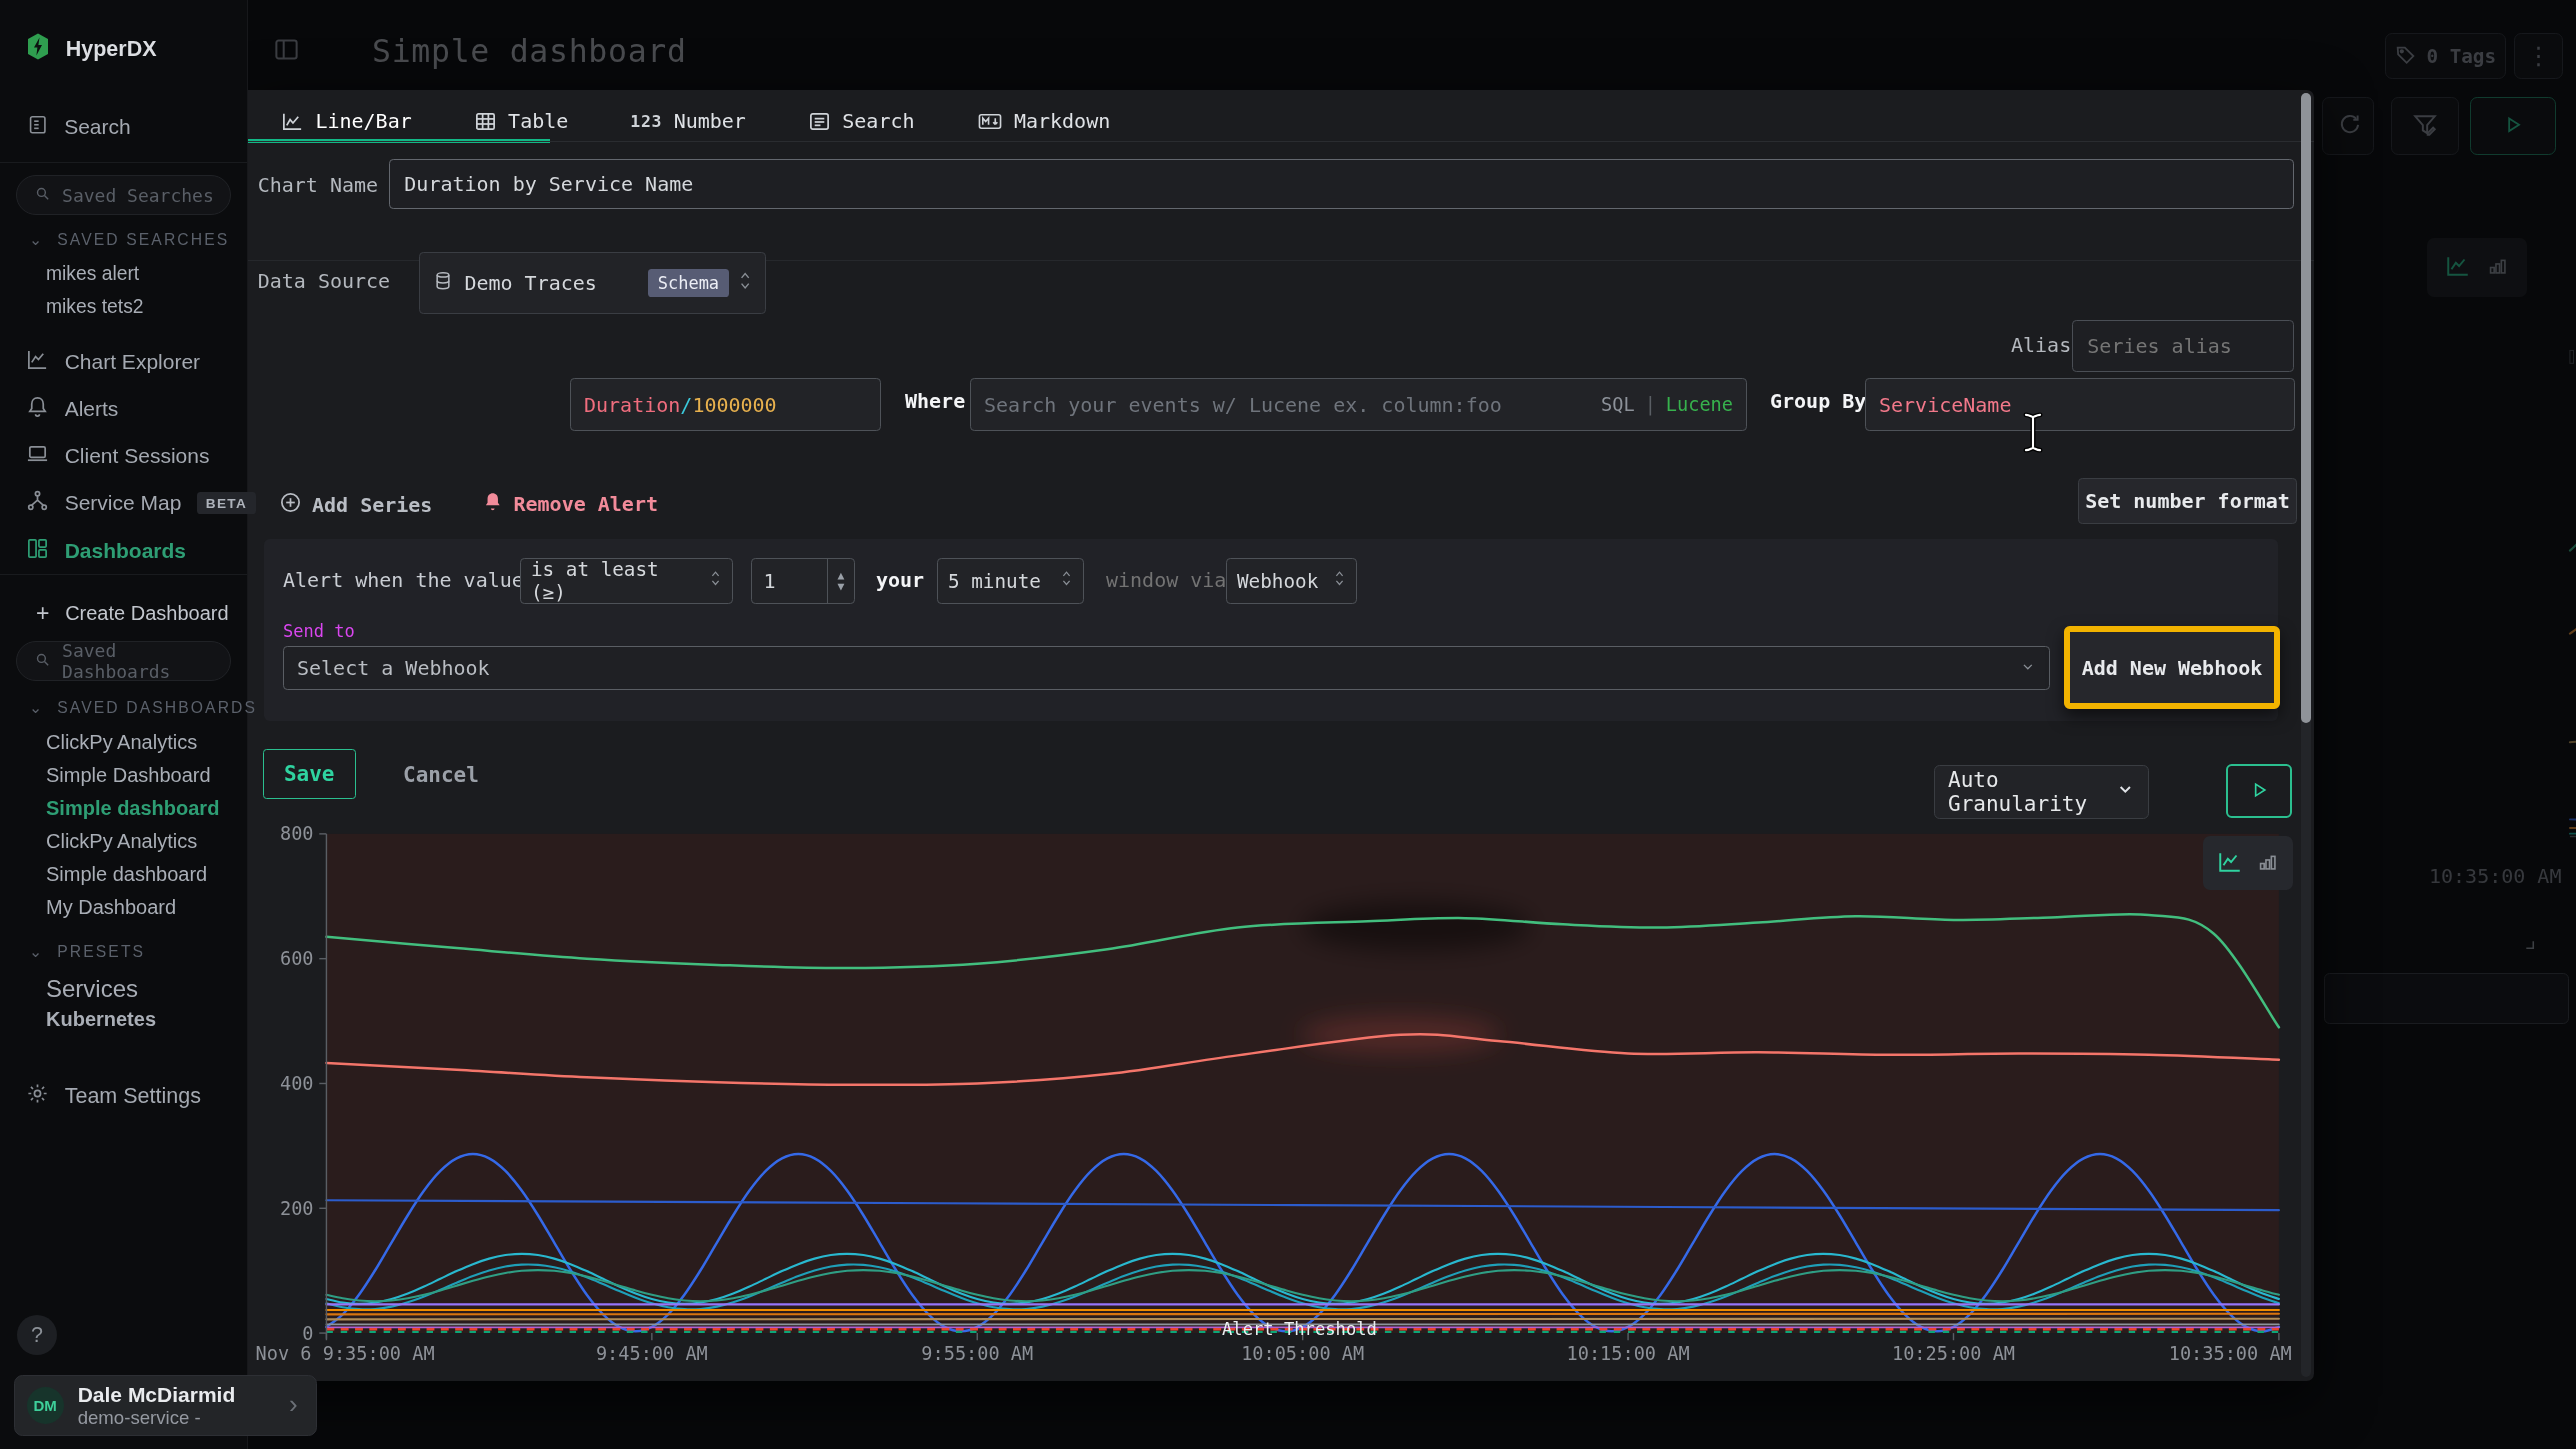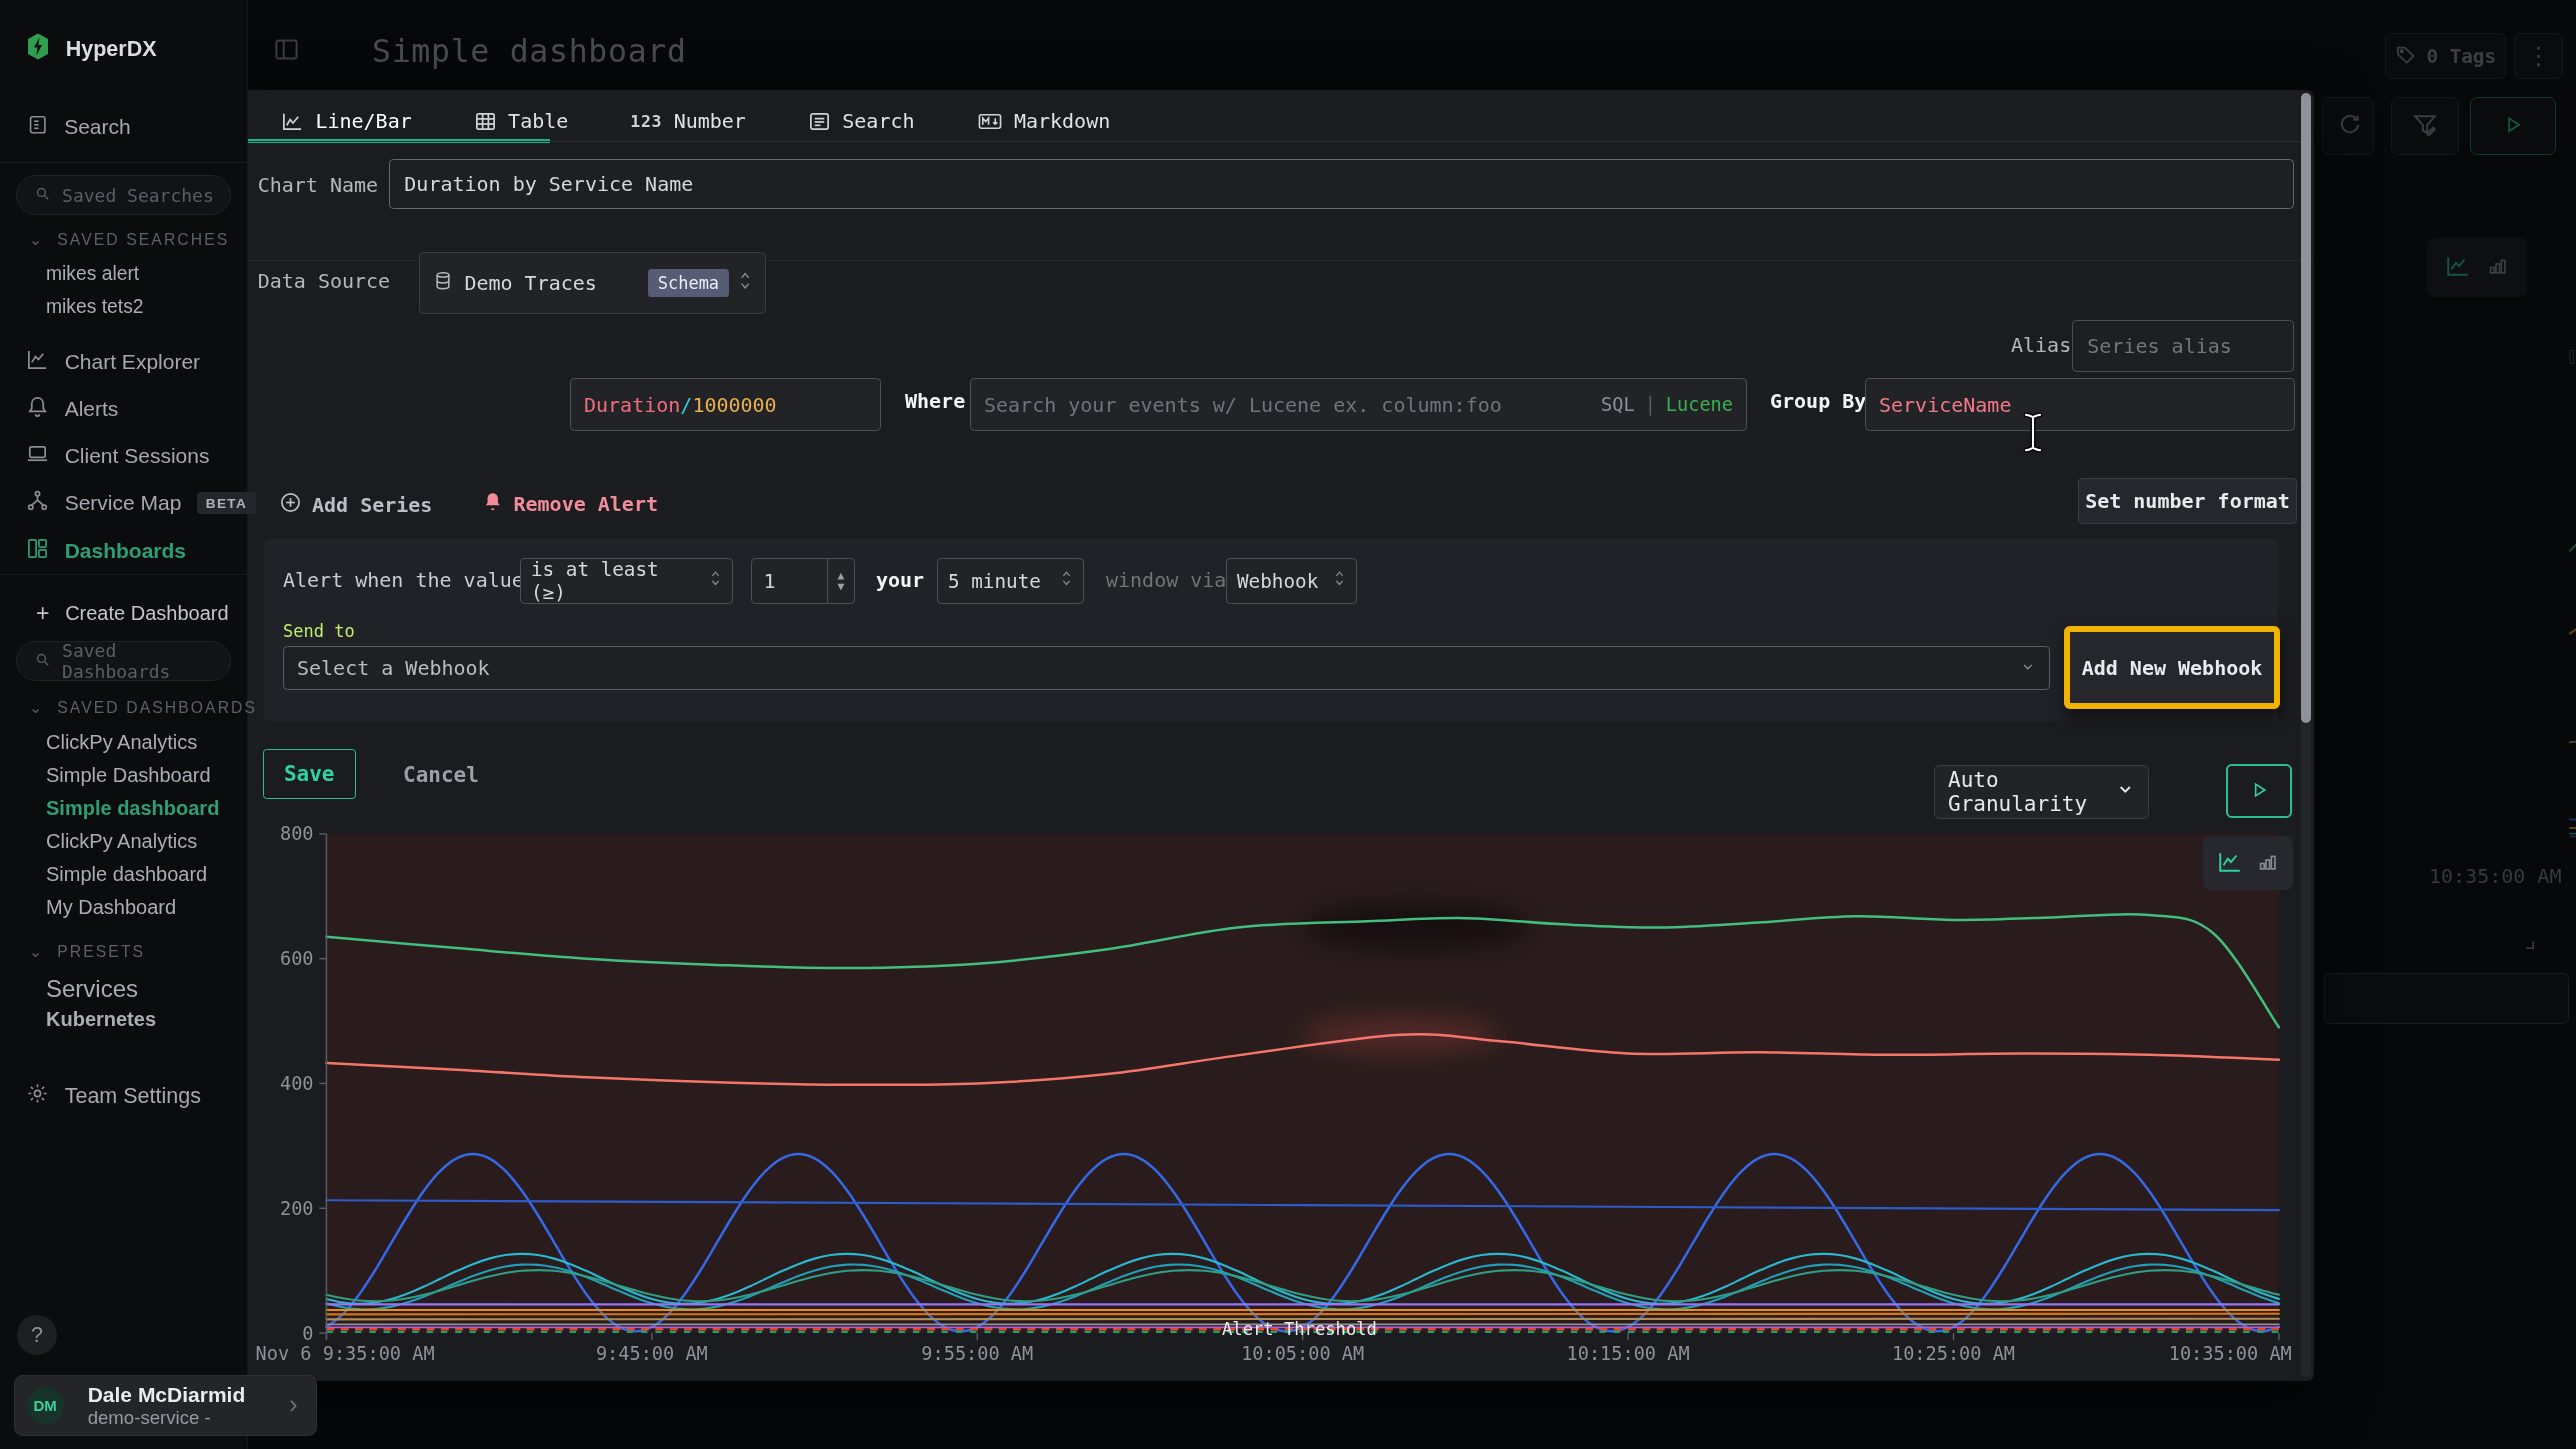--- a/index.html
+++ b/index.html
@@ -64,21 +64,21 @@
     border-left:1.4px solid #4e5258;height:100%;width:26px;color:#9aa0a8;font-size:11.4px;line-height:10.7px;}
   .yellow-box{position:absolute;border:6.4px solid #f2b300;border-radius:5.7px;
     box-shadow:0 7.2px 15.7px rgba(0,0,0,.55);}
   .save-btn{border:1.4px solid #2bbf8f;color:#2fd3a0;background:transparent;border-radius:3.6px;
     font-weight:bold;font-size:21px;display:flex;align-items:center;justify-content:center;}
   .chart-toggle{position:absolute;left:1956px;top:746px;width:90px;height:54px;background:#26282d;
     border-radius:7.2px;display:flex;align-items:center;justify-content:center;gap:14.3px;z-index:5;}
   .scroll-track{position:absolute;right:2.9px;top:2.9px;width:10px;height:1284px;background:#232529;border-radius:5px;}
   .scroll-thumb{position:absolute;left:0;top:0;width:10px;height:630px;background:#8f9399;border-radius:5px;}
   svg text{font-family:"DejaVu Sans Mono","Liberation Mono",monospace;}
-  .small-note{font-size:17px;color:#bef264;}
+  .small-note{font-size:17px;color:#d946ef;}
 </style>
 </head>
 <body>
 
 <div class="screen">
 
   <div class="bg-area">
 
     <div class="abs" style="left:26px;top:36px;color:#7a7e86;">
       <svg width="27" height="27" viewBox="0 0 24 24" fill="none" stroke="currentColor" stroke-width="1.8">
@@ -296,21 +296,21 @@
             <circle cx="12" cy="12" r="3.2"></circle>
             <path d="M12 2.5v3M12 18.5v3M2.5 12h3M18.5 12h3M5.2 5.2l2.1 2.1M16.7 16.7l2.1 2.1M5.2 18.8l2.1-2.1M16.7 7.3l2.1-2.1"></path>
           </svg></span>
       <span class="lbl">Team Settings</span>
     </div>
 
     <div class="help-circle">?</div>
 
     <div class="user-card">
       <div class="avatar sans">DM</div>
-      <div style="margin-left:24px;line-height:1.15;">
+      <div style="margin-left:14px;line-height:1.15;">
         <div style="font-size:21px;font-weight:bold;color:#e9ebee;">Dale McDiarmid</div>
         <div style="font-size:18.6px;color:#9599a1;">demo-service -</div>
       </div>
       <div style="position:absolute;right:18.6px;top:13px;color:#6b7077;font-size:26px;">›</div>
     </div>
   </aside>
 
   <div class="modal mono">
     <div class="tab-underline"></div>
     <div class="tabs-border"></div>

